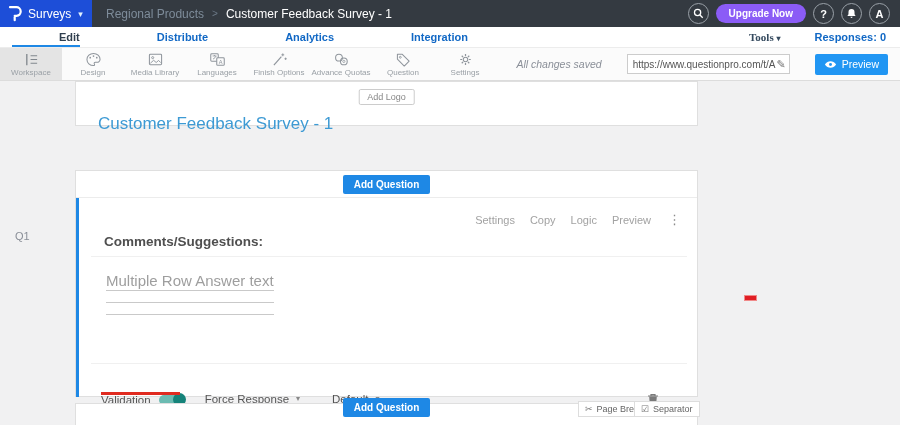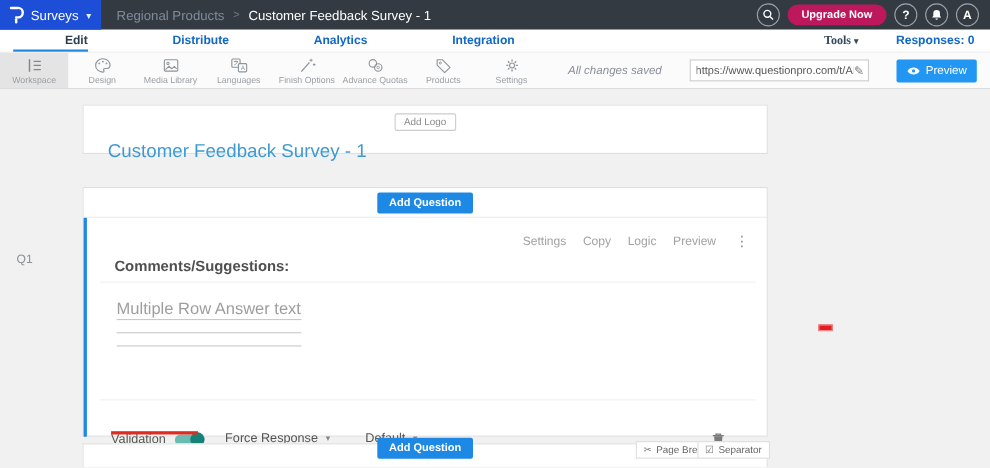--- a/index.html
+++ b/index.html
@@ -11,21 +11,21 @@
   .logo-area { width:92px; height:27px; background:#1d4ed8; display:flex; align-items:center; padding:0 8px; gap:6px; flex-shrink:0; }
   .logo-glyph { width:14px; height:17px; display:block; }
   .product-label { color:#fff; font-size:12px; }
   .caret-w { color:#e3f2fd; font-size:9px; margin-left:1px; }
   .breadcrumb { display:flex; align-items:center; gap:8px; margin-left:14px; font-size:12px; }
   .crumb-parent { color:#7e8c9a; }
   .crumb-sep { color:#6b7886; font-size:10px; }
   .crumb-current { color:#ffffff; }
   .topbar-right { margin-left:auto; display:flex; align-items:center; gap:7px; padding-right:10px; }
   .circle-btn { width:21px; height:21px; border-radius:50%; border:1.5px solid #9aa1a8; color:#fff; display:flex; align-items:center; justify-content:center; font-size:11px; font-weight:bold; background:transparent; cursor:pointer; }
-  .upgrade-btn { background:#be185d; color:#fff; border:none; border-radius:11px; font-size:10px; font-weight:bold; padding:4px 13px; cursor:pointer; }
+  .upgrade-btn { background:#8b5cf6; color:#fff; border:none; border-radius:11px; font-size:10px; font-weight:bold; padding:4px 13px; cursor:pointer; }
 
   
   .navrow { height:21px; background:#fff; border-bottom:1px solid #ececec; display:flex; align-items:center; padding:0 14px 0 12px; }
   .nav-tabs { display:flex; gap:30px; align-items:center; height:100%; }
   .nav-tab { font-size:11px; font-weight:bold; color:#1168c5; height:100%; display:flex; align-items:center; cursor:pointer;padding-left:47px; }
   .nav-tab.active { color:#2f3e4e; border-bottom:2px solid #1e88e5; padding-top:2px; }
   .navrow-right { margin-left:auto; display:flex; gap:34px; align-items:center; font-size:11px; }
   .tools-menu { color:#34495e; font-weight:bold; cursor:pointer;font-family:Liberation Serif, serif; }
   .tools-menu .caret-g { font-size:8px; color:#34495e; }
   .responses { color:#1168c5; font-weight:bold; }
@@ -39,21 +39,21 @@
   .toolbar-right { margin-left:auto; display:flex; align-items:center; gap:25px; padding-right:12px; }
   .save-status { font-style:italic; font-size:10.5px; color:#8a8f98; }
   .url-box { width:163px; height:20px; border:1px solid #ccc; background:#fff; display:flex; align-items:center; padding:0 3px 0 5px; }
   .url-input { border:none; outline:none; flex:1; min-width:0; font-size:10px; color:#555; font-family:"Liberation Sans", sans-serif; background:transparent; }
   .pencil { font-size:11px; color:#777; cursor:pointer; flex-shrink:0; }
   .preview-btn { background:#2196f3; color:#fff; border:none; border-radius:2px; height:21px; padding:0 9px; font-size:10.5px; display:flex; align-items:center; gap:5px; cursor:pointer; }
 
   
   .main { position:relative; height:344px; }
   .card { position:absolute; left:75px; width:623px; background:#fff; border:1px solid #dfdfdf; }
-  .card1 { top:14px; height:45px; }
+  .card1 { top:0; height:45px; }
   .add-logo-btn { position:absolute; left:50%; transform:translateX(-50%); top:7px; background:#fff; border:1px solid #ccc; border-radius:2px; color:#888; font-size:9px; padding:2px 8px; cursor:pointer; white-space:nowrap; }
   .survey-title { position:absolute; left:22px; top:32px; color:#3d9ad4; font-size:17px; }
 
   .card2 { top:89px; height:227px; }
   .addq-strip { height:26px; display:flex; align-items:center; justify-content:center; }
   .add-question-btn { background:#1e88e5; color:#fff; border:none; border-radius:2px; font-size:10px; font-weight:bold; padding:4px 11px; cursor:pointer; white-space:nowrap; }
   .qblock { position:relative; height:200px; border-top:1px solid #ececec; }
   .qbar { position:absolute; left:0; top:0; bottom:0; width:3px; background:#1e88e5; }
   .q-actions { position:absolute; top:14px; right:16px; display:flex; align-items:center; gap:15px; }
   .q-action { color:#a2a2a2; font-size:11px; cursor:pointer; }
@@ -187,21 +187,21 @@
         <circle cx="11.5" cy="10" r="3.6" fill="none" stroke="#8f959c" stroke-width="1.1"></circle>
         <circle cx="11.5" cy="10" r="1.2" fill="none" stroke="#8f959c" stroke-width=".8"></circle>
       </svg>
     <span class="tool-label">Advance Quotas</span>
   </div>
   <div class="tool-item">
     <svg width="17" height="15" viewBox="0 0 18 16">
         <path d="M2.5 2.5h5.2L15 9.8 9.8 15 2.5 7.7z" fill="none" stroke="#8f959c" stroke-width="1.1" stroke-linejoin="round"></path>
         <circle cx="5.6" cy="5.6" r="1" fill="none" stroke="#8f959c" stroke-width=".9"></circle>
       </svg>
-    <span class="tool-label">Products</span>
+    <span class="tool-label">Question</span>
   </div>
   <div class="tool-item">
     <svg width="17" height="15" viewBox="0 0 18 16">
         <circle cx="9" cy="8" r="2.4" fill="none" stroke="#8f959c" stroke-width="1.1"></circle>
         <g stroke="#8f959c" stroke-width="1.3">
           <path d="M9 2.2v2M9 11.8v2M3.4 8h2M12.6 8h2M5 4l1.4 1.4M11.6 10.6L13 12M13 4l-1.4 1.4M6.4 10.6L5 12"></path>
         </g>
       </svg>
     <span class="tool-label">Settings</span>
   </div>

